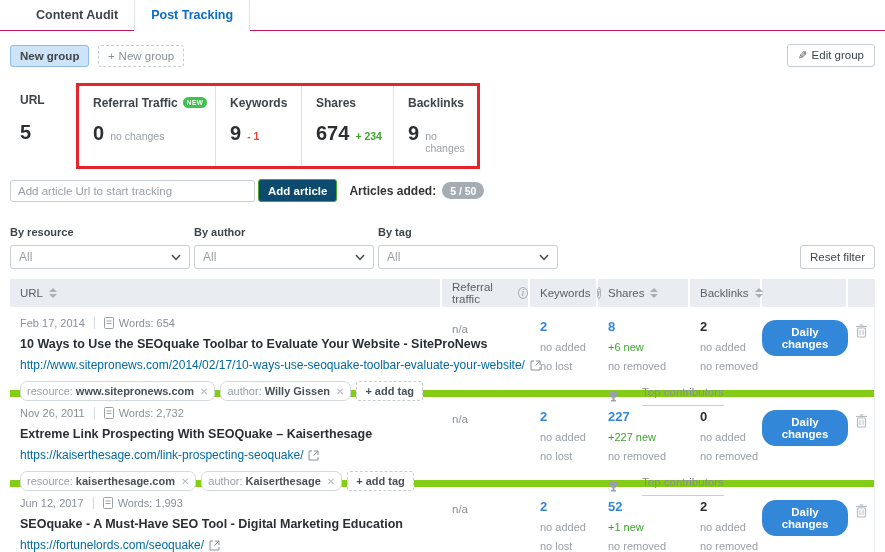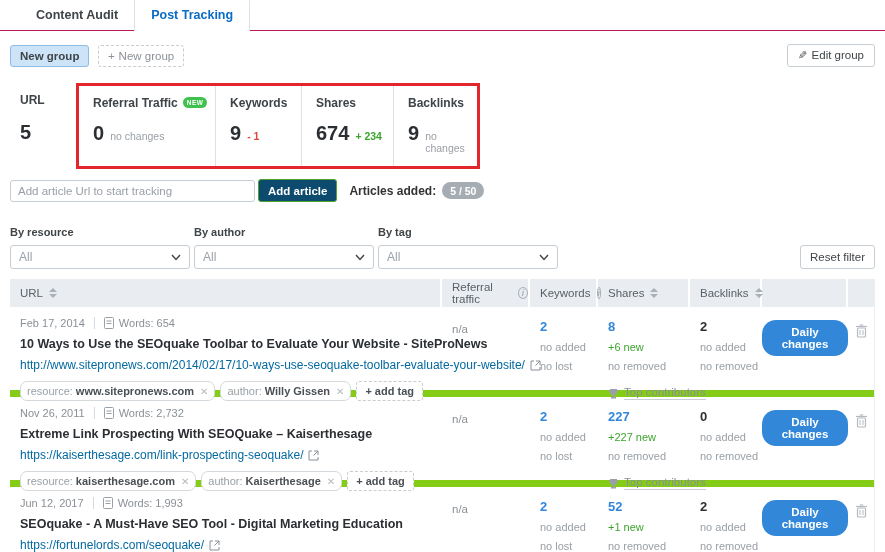--- a/index.html
+++ b/index.html
@@ -98,21 +98,21 @@
     background:#fff; padding:3px 8px; font-size:11px; font-weight:bold; color:#4a4f54; cursor:pointer;
     font-family:inherit; }
   .na { font-size:11.5px; color:#8a9096; padding-left:10px; }
   .col-pad { padding-left:10px; }
   .mval { font-size:13px; font-weight:bold; }
   .mval.blue { color:#3287d8; }
   .mval.dark { color:#2b2f33; }
   .sub { font-size:11px; color:#9aa0a6; margin-top:7px; }
   .sub.green { color:#3da52f; }
   .topc { display:inline-flex; align-items:center; margin-top:14px; white-space:nowrap; cursor:pointer; }
-  .topc span { font-size:11.5px; color:#8a9096; border-bottom:1px solid #c9cfd4; padding-bottom:1px; margin-left:5px; }
+  .topc span { font-size:11.5px; color:#8a9096; border-bottom:1px solid #c9cfd4; padding-bottom:7px; margin-left:23px; }
   .daily { background:#3287d8; color:#fff; border:none; border-radius:14px; font-size:11.5px; font-weight:bold;
     padding:6px 13px; cursor:pointer; margin-top:-5px; font-family:inherit; }
   .col-btn { padding-top:18px; }
   .col-trash { padding-top:17px; text-align:center; cursor:pointer; }
 </style>
 </head>
 <body>
 
 <div class="tabbar">
   <div class="tab">Content Audit</div>

